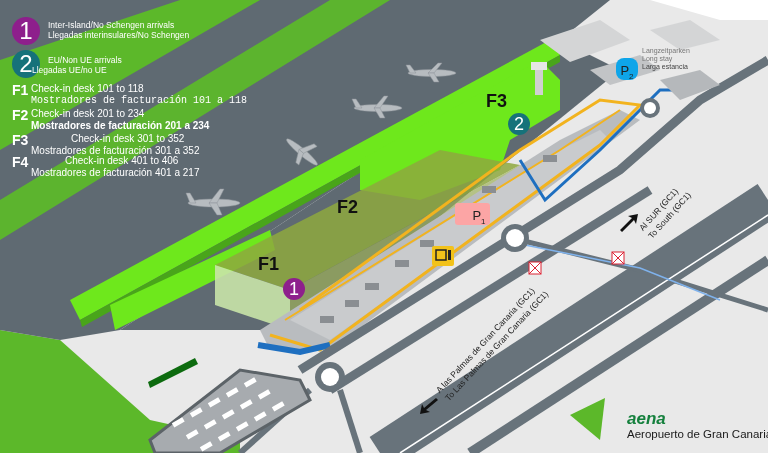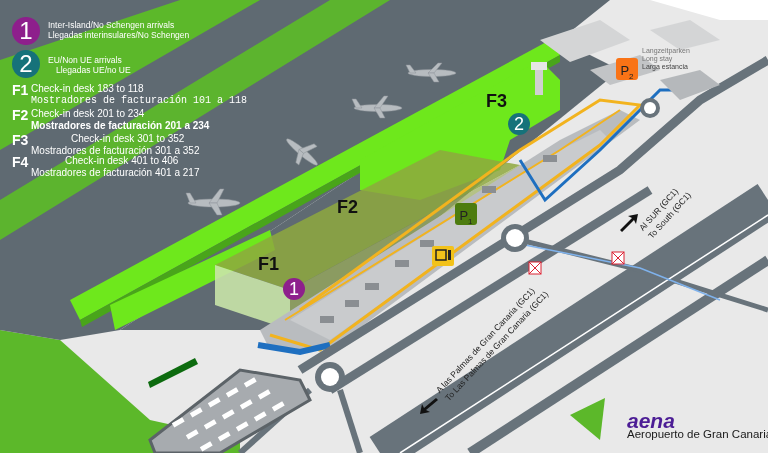--- a/index.html
+++ b/index.html
@@ -9,21 +9,21 @@
   .legend { position:absolute; left:0; top:0; }
   .leg-badge { position:absolute; width:28px; height:28px; border-radius:50%; color:#fff; font-size:24px; line-height:28px; text-align:center; font-family:"Liberation Sans", sans-serif; }
   .leg-text { position:absolute; color:#fff; font-size:8.5px; line-height:10px; white-space:nowrap;text-align:center; }
   .leg-f { position:absolute; color:#fff; font-weight:bold; font-size:14px; line-height:14px; }
   .leg-ftext { position:absolute; color:#fff; font-size:10px; line-height:12px; white-space:nowrap; }
   .zone-label { position:absolute; font-weight:bold; font-size:18px; color:#111; }
   .map-badge { position:absolute; width:22px; height:22px; border-radius:50%; color:#fff; font-size:18px; line-height:22px; text-align:center; }
   .road-text { position:absolute; font-size:8.5px; color:#222; white-space:nowrap; transform-origin:left top; line-height:10px; }
   .park-icon { position:absolute; width:22px; height:22px; border-radius:3px; color:#222; font-size:13px; line-height:26px; text-align:center; }
   .park-note { position:absolute; font-size:7px; line-height:8px; color:#777; white-space:nowrap; }
-  .logo-word { position:absolute; font-weight:bold; font-style:italic; font-size:21px; color:#4c1d95; }
+  .logo-word { position:absolute; font-weight:bold; font-style:italic; font-size:17px; color:#15803d; }
   .logo-sub { position:absolute; font-size:11.5px; color:#1a1a1a; white-space:nowrap; }
 </style>
 </head>
 <body>
 
 <div id="map">
   <svg class="base" width="768" height="453" viewBox="0 0 768 453">
 
     <rect x="0" y="0" width="768" height="453" fill="#e9e9e9"></rect>
     <polygon points="0,0 610,0 560,40 120,330 0,330" fill="#5f6a72"></polygon>
@@ -166,24 +166,24 @@
     <polygon points="570,415 605,398 600,440" fill="#5cb82a"></polygon>
   </svg>
 
   <div class="legend">
     <div class="leg-badge" style="left:12px;top:17px;background:#8e1f8c;">1</div>
     <div class="leg-text" style="left:48px;top:20px;">Inter-Island/No Schengen arrivals</div>
     <div class="leg-text" style="left:48px;top:30px;">Llegadas interinsulares/No Schengen</div>
 
     <div class="leg-badge" style="left:12px;top:50px;background:#16727a;">2</div>
     <div class="leg-text" style="left:48px;top:55px;">EU/Non UE arrivals</div>
-    <div class="leg-text" style="left:56px;top:65px;">Llegadas UE/no UE</div>
+    <div class="leg-text" style="left:32px;top:65px;">Llegadas UE/no UE</div>
 
     <div class="leg-f" style="left:12px;top:83px;">F1</div>
-    <div class="leg-ftext" style="left:31px;top:83px;">Check-in desk 183 to 118</div>
+    <div class="leg-ftext" style="left:31px;top:83px;">Check-in desk 101 to 118</div>
     <div class="leg-ftext" style="left:31px;top:95px;font-family:Liberation Mono, monospace;">Mostradores de facturación 101 a 118</div>
 
     <div class="leg-f" style="left:12px;top:108px;">F2</div>
     <div class="leg-ftext" style="left:31px;top:108px;">Check-in desk 201 to 234</div>
     <div class="leg-ftext" style="left:31px;top:120px;font-weight:bold;">Mostradores de facturación 201 a 234</div>
 
     <div class="leg-f" style="left:12px;top:133px;">F3</div>
     <div class="leg-ftext" style="left:31px;top:133px;margin-left:40px;">Check-in desk 301 to 352</div>
     <div class="leg-ftext" style="left:31px;top:145px;">Mostradores de facturación 301 a 352</div>
 
@@ -192,24 +192,24 @@
     <div class="leg-ftext" style="left:31px;top:167px;">Mostradores de facturación 401 a 217</div>
   </div>
 
   <div class="zone-label" style="left:258px;top:254px;">F1</div>
   <div class="zone-label" style="left:337px;top:197px;">F2</div>
   <div class="zone-label" style="left:486px;top:91px;">F3</div>
 
   <div class="map-badge" style="left:283px;top:278px;background:#8e1f8c;">1</div>
   <div class="map-badge" style="left:508px;top:113px;background:#16727a;">2</div>
 
-  <div class="park-icon" style="left:455px;top:203px;background:#4d7c0f;">
+  <div class="park-icon" style="left:455px;top:203px;background:#fca5a5;padding-left:13px;">
     <span>P</span><sub style="font-size:8px">1</sub>
   </div>
-  <div class="park-icon" style="left:616px;top:58px;background:#f97316;">
+  <div class="park-icon" style="left:616px;top:58px;background:#0ea5e9;border-radius:8px;">
     <span>P</span><sub style="font-size:8px">2</sub>
   </div>
   <div class="park-note" style="left:642px;top:47px;">Langzeitparken</div>
   <div class="park-note" style="left:642px;top:55px;">Long stay</div>
   <div class="park-note" style="left:642px;top:63px;color:#444;">Larga estancia</div>
 
   <div class="road-text" style="left:637px;top:226px;transform:rotate(-48deg);">Al SUR (GC1)</div>
   <div class="road-text" style="left:646px;top:234px;transform:rotate(-48deg);">To South (GC1)</div>
   <div class="road-text" style="left:434px;top:388px;transform:rotate(-47deg);">A las Palmas de Gran Canaria (GC1)</div>
   <div class="road-text" style="left:443px;top:396px;transform:rotate(-47deg);">To Las Palmas de Gran Canaria (GC1)</div>

